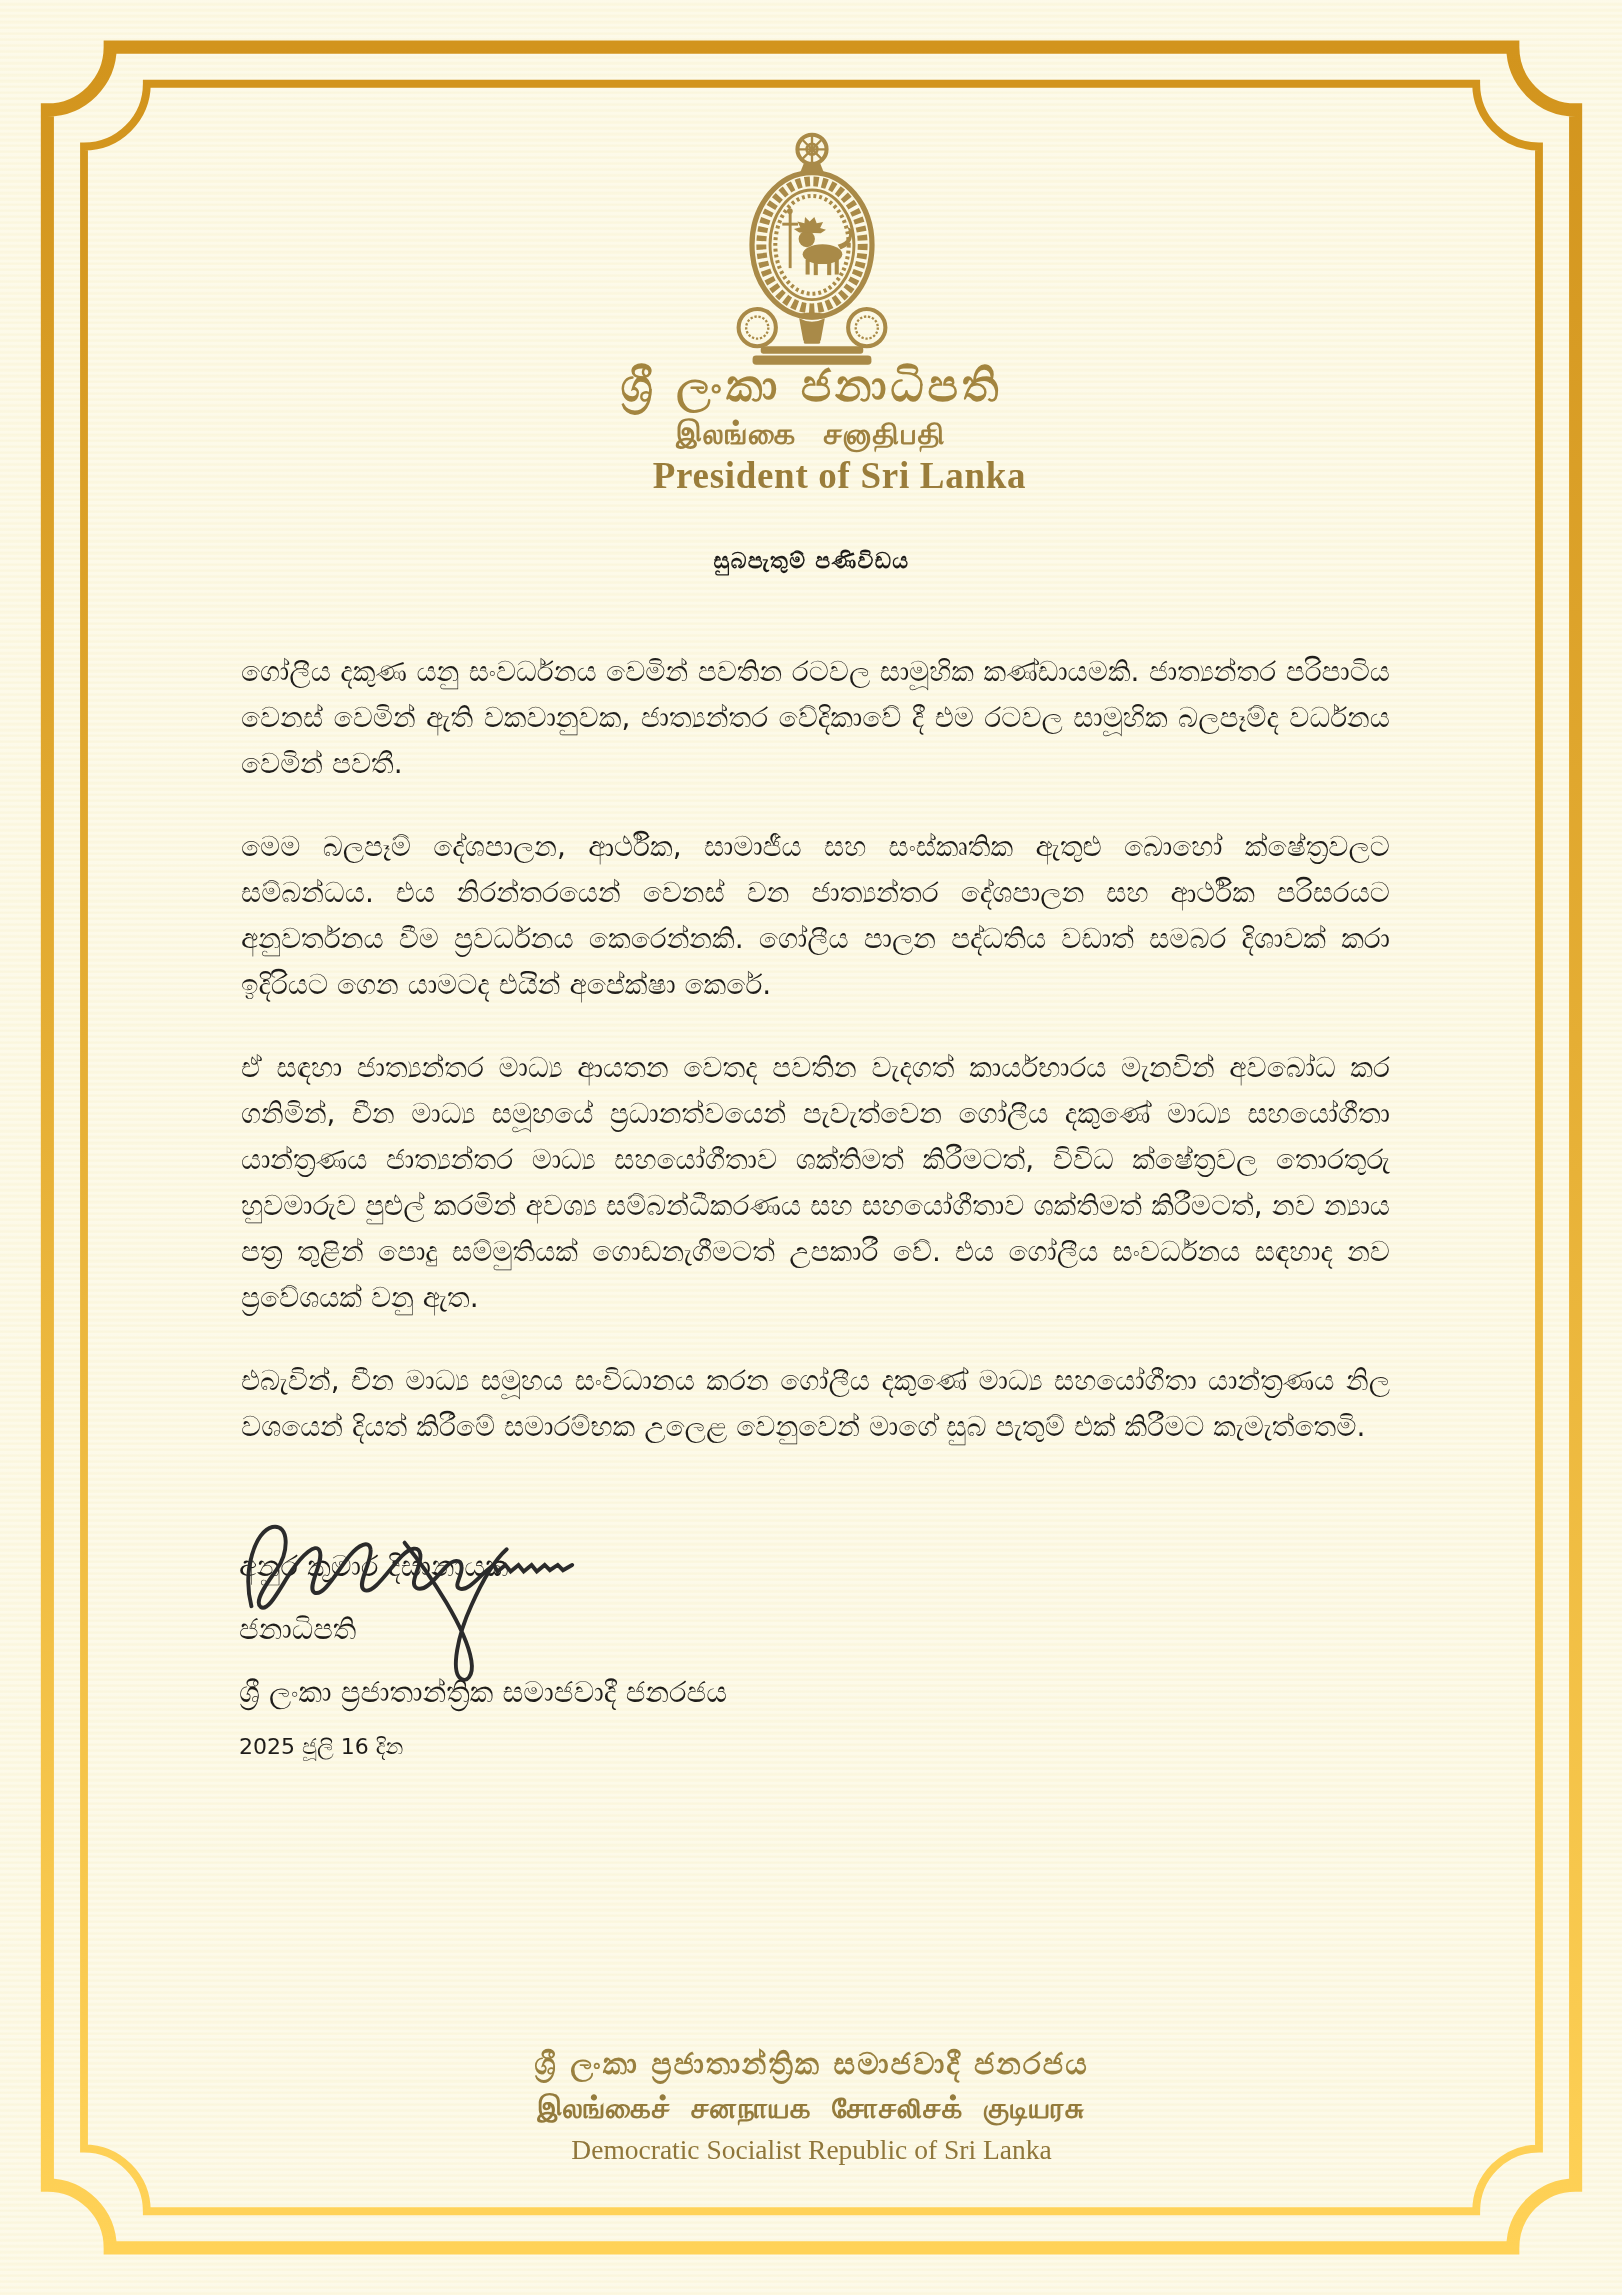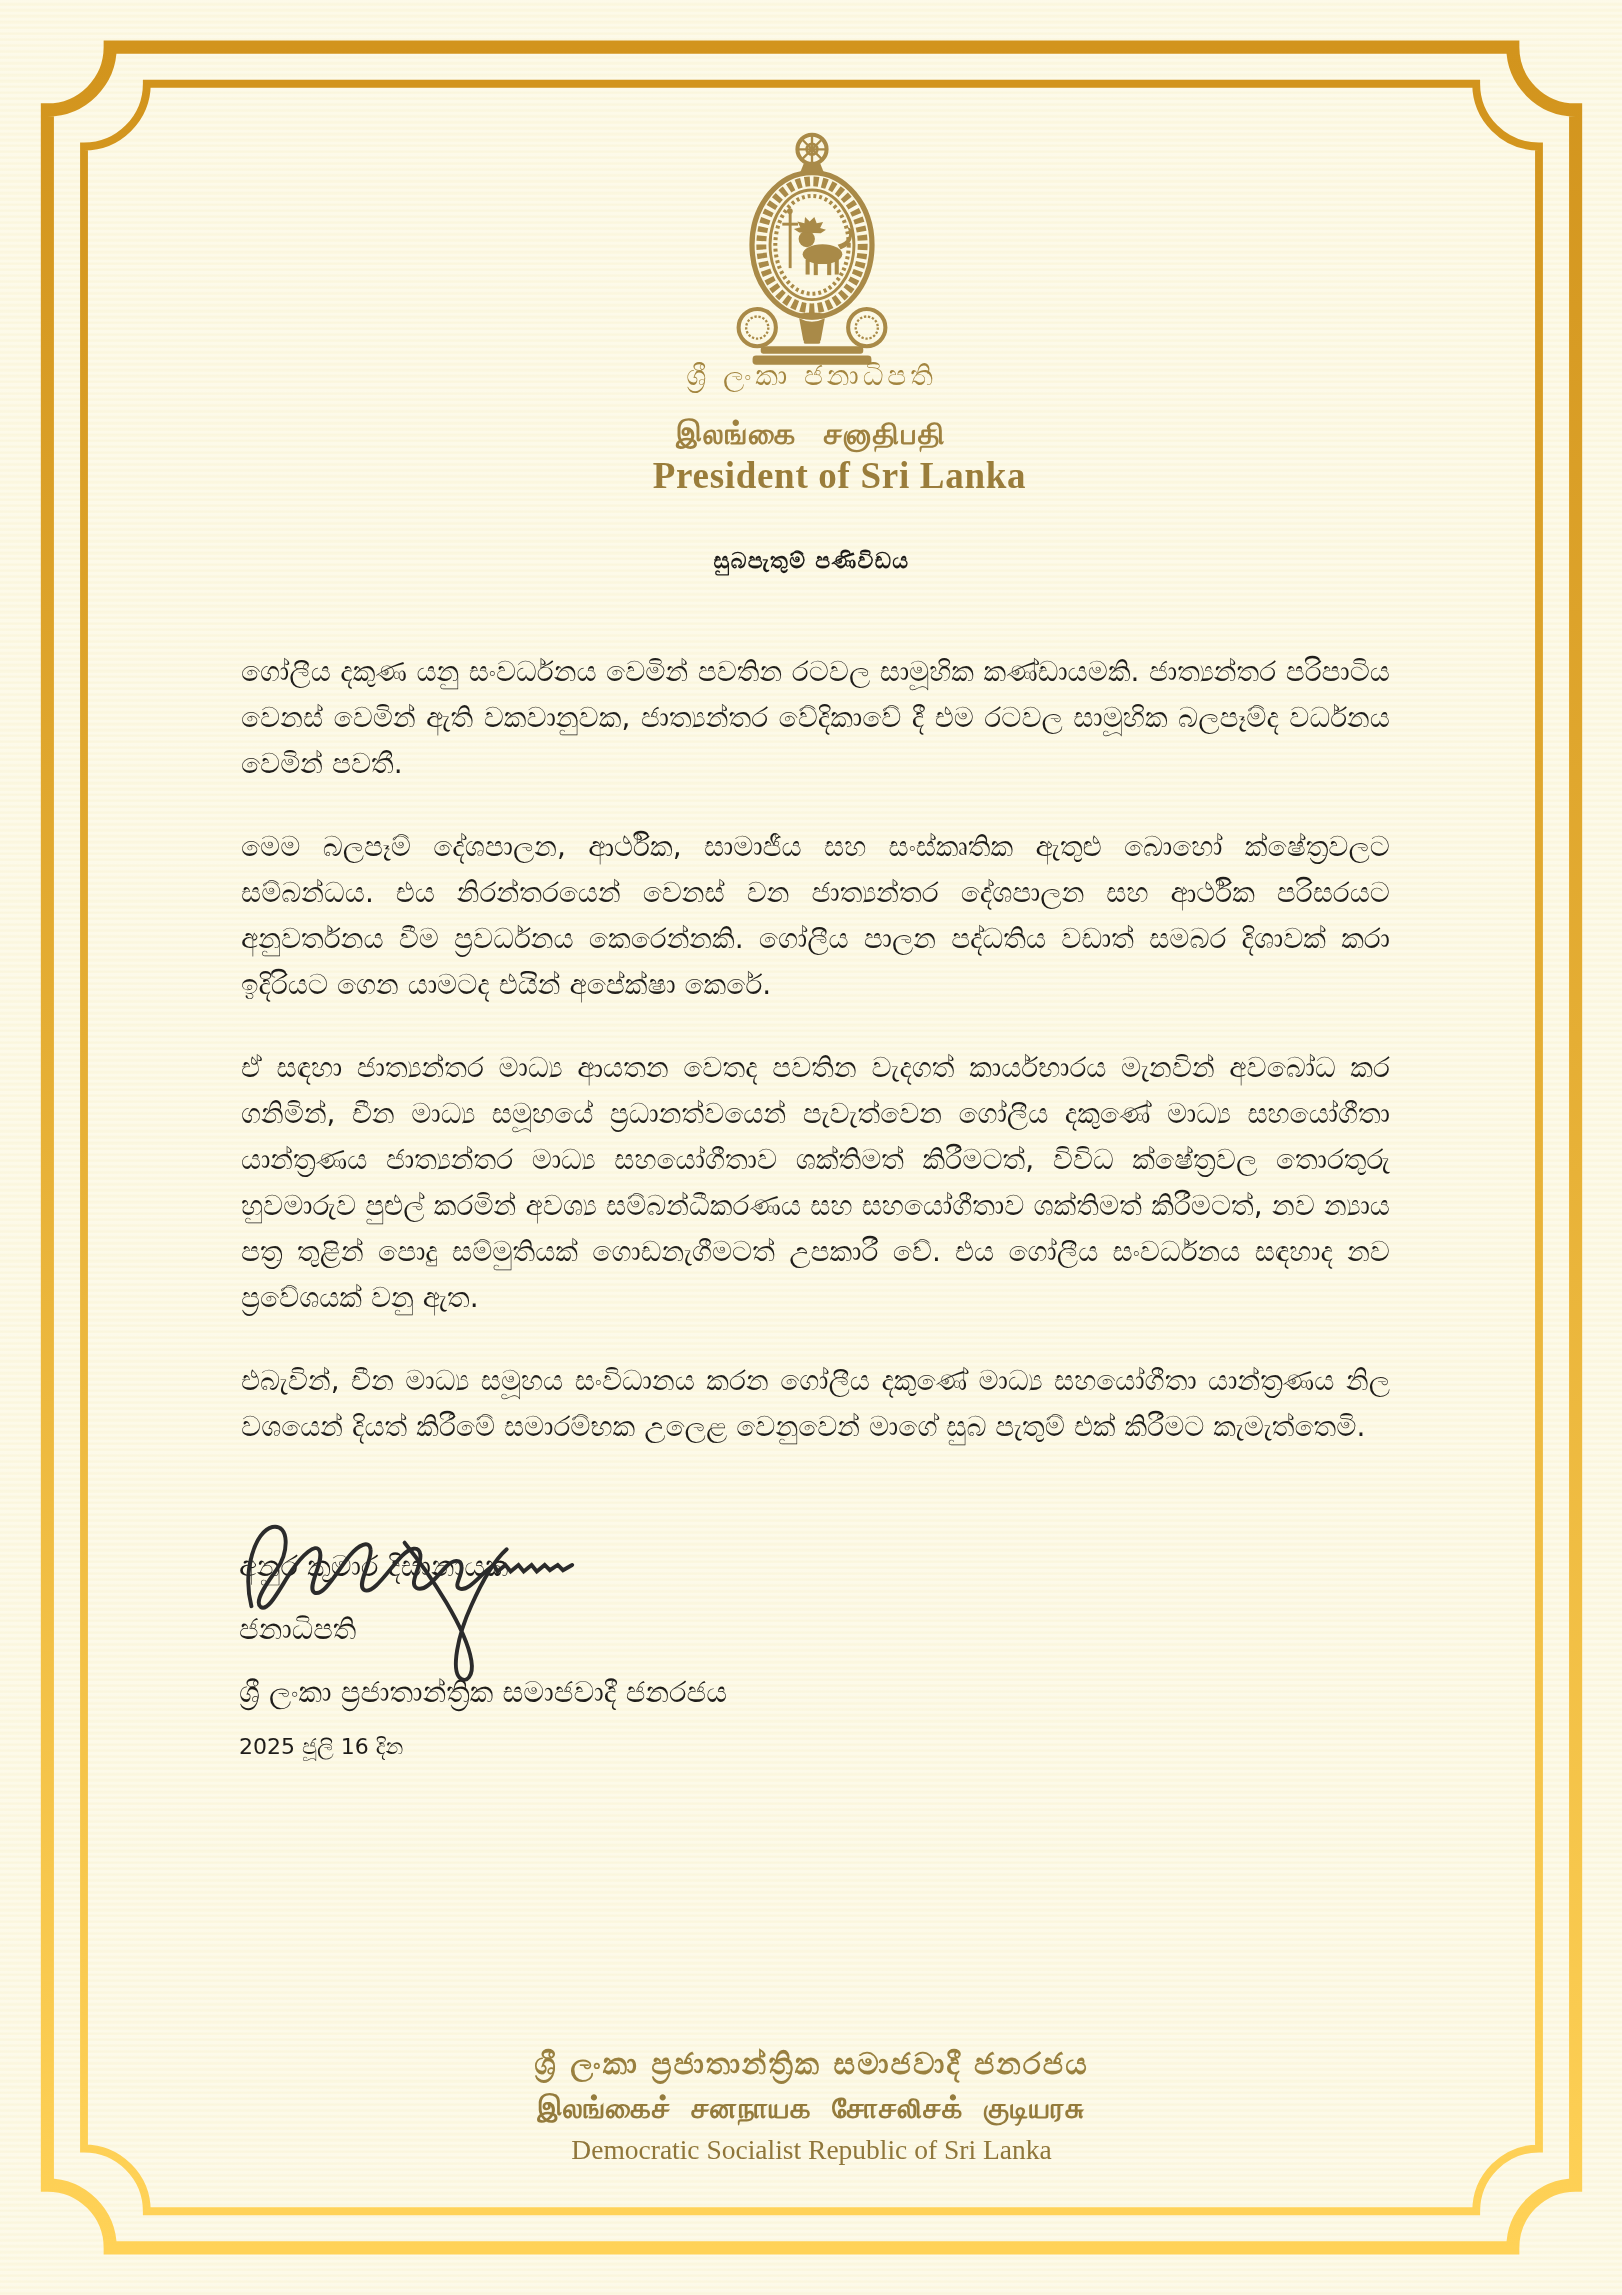--- a/index.html
+++ b/index.html
@@ -17,21 +17,21 @@
       rgba(255,255,255,0.25) 0px, rgba(255,255,255,0.25) 2px,
       rgba(244,236,200,0.18) 3.9px, rgba(255,255,255,0.0) 5.9px);
     overflow:hidden;
   }
   .frame{position:absolute;inset:0;pointer-events:none;}
   .emblem{
     position:absolute;top:126px;left:50%;
     transform:translateX(-50%);
   }
   .center-line{position:absolute;left:0;width:100%;text-align:center;white-space:nowrap;}
-  .title-si{top:359px;font-size:28px;font-weight:normal;color:#A3853F;letter-spacing:3.9px;}
+  .title-si{top:359px;font-size:45px;font-weight:bold;color:#A3853F;letter-spacing:3.9px;}
   .title-ta{top:416px;font-size:30px;font-weight:bold;color:#9E8140;letter-spacing:2px;word-spacing:14.4px;}
   .title-en{top:454px;font-size:37px;font-weight:bold;color:#9A7D3B;font-family:"Liberation Serif", serif;letter-spacing:0.7px;margin-left:28px;}
   .subject{top:548px;font-size:22px;font-weight:bold;color:#1E1C19;letter-spacing:1.3px;}
   .body-text{
     position:absolute;left:241px;top:649px;width:1149px;
     font-size:28px;line-height:46px;color:#1F1D1A;
     text-align:justify;text-justify:inter-word;
   }
   .body-text p{margin:0 0 37px 0;}
   .sig-block{position:absolute;left:239px;top:1484px;width:785px;height:301px;}

